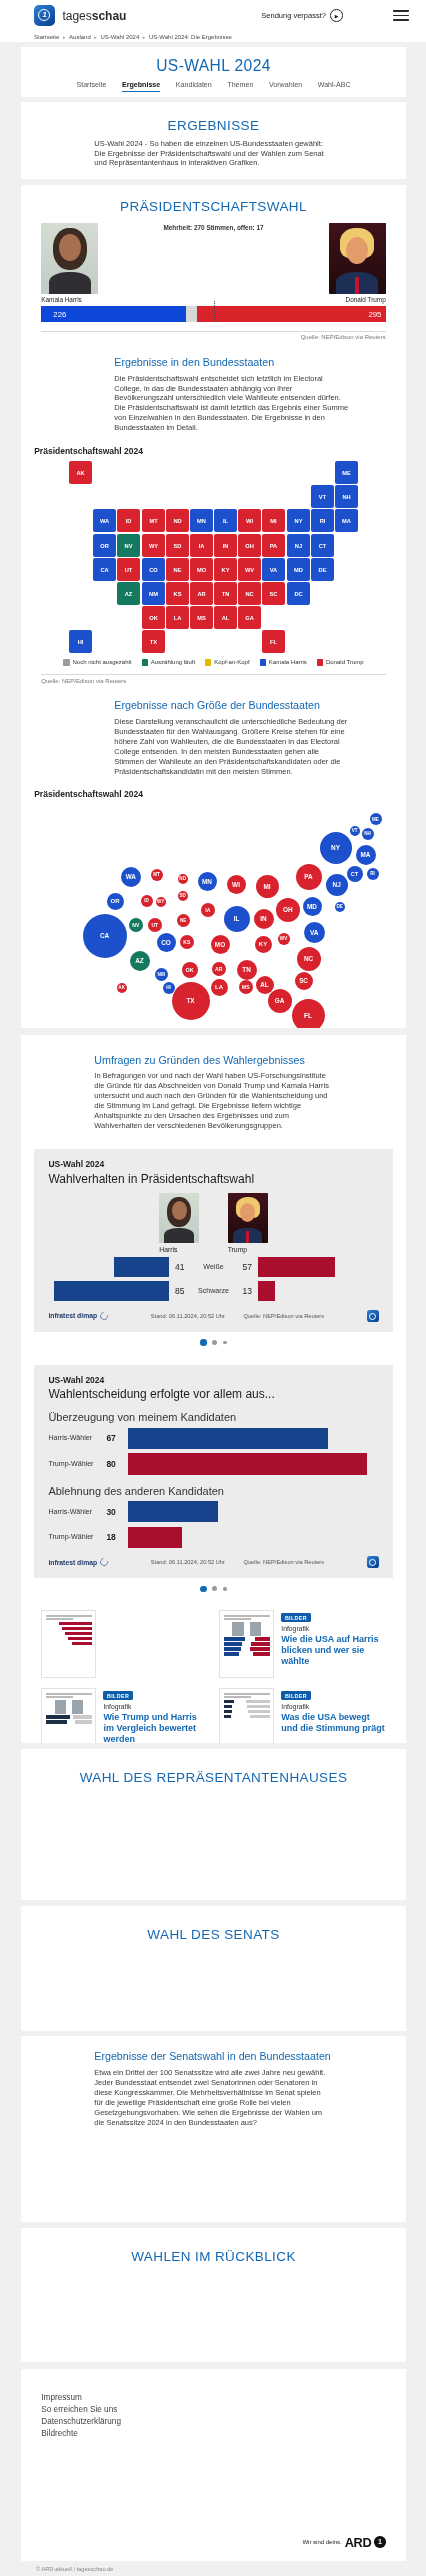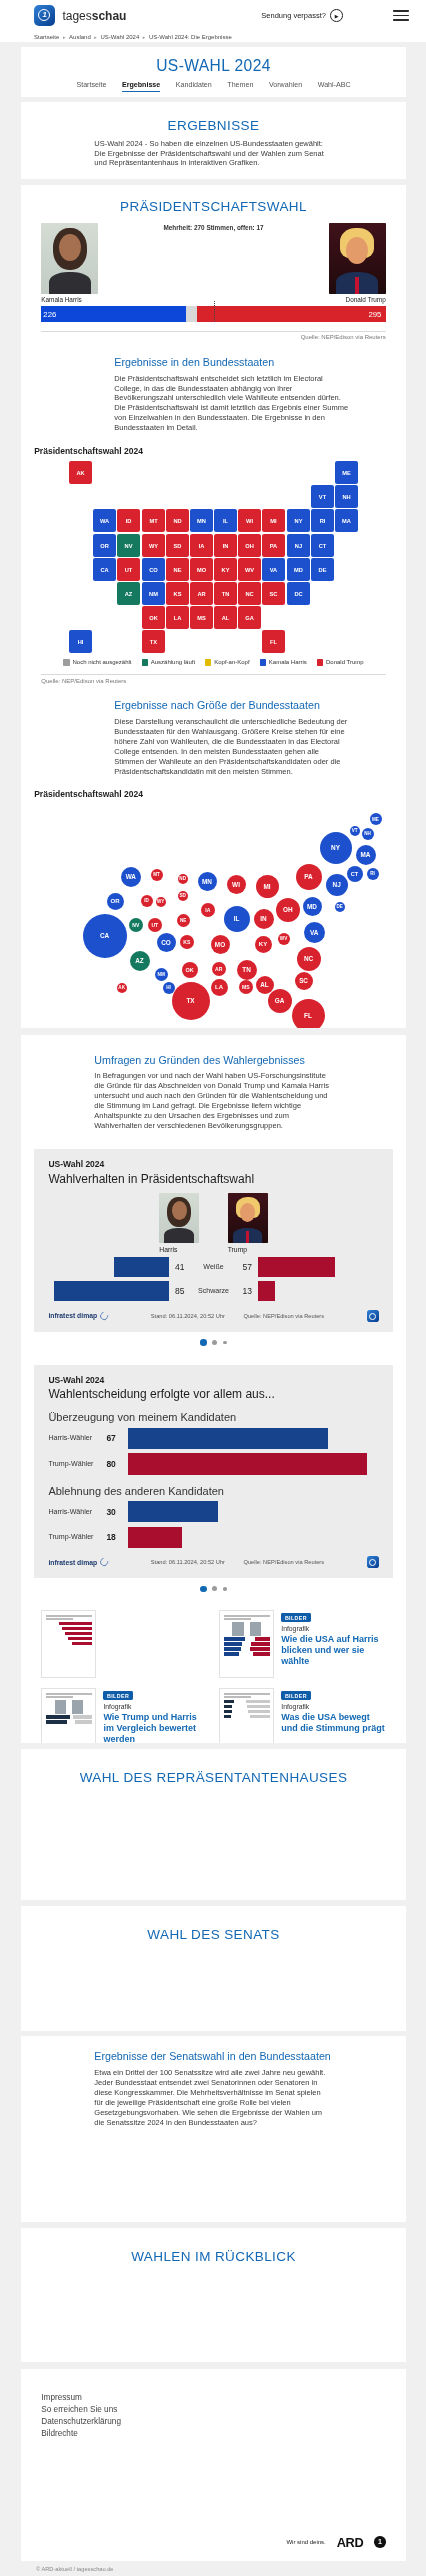--- a/index.html
+++ b/index.html
@@ -107,21 +107,21 @@
   .h188{margin-top:5.7px;height:134px;}
   .h212 .big-head,.h176 .big-head,.h188 .big-head{padding-top:21.3px;}
   .senateres .subhead{padding-top:14.2px;margin-top:0;}
   
   .footer-card{margin-top:7.1px;height:192px;padding:14.2px 20px 0;box-sizing:border-box;}
   .acc-row{display:flex;align-items:center;height:22px;border-top:0.7px solid #ddd;font-size:9px;font-weight:bold;color:#2b2b2b;cursor:pointer;}
   .acc-row:last-of-type{border-bottom:0.7px solid #ddd;}
   .chev{margin-left:auto;width:5.7px;height:5.7px;border-right:1.1px solid #333;border-bottom:1.1px solid #333;transform:rotate(45deg) translateY(-1.4px);}
   .f-links{margin-top:10px;display:flex;flex-direction:column;gap:3px;font-size:8.2px;color:#444;}
   .f-links span{cursor:pointer;}
-  .ard{position:absolute;right:20px;bottom:11.4px;display:flex;align-items:center;gap:11px;}
+  .ard{position:absolute;right:20px;bottom:11.4px;display:flex;align-items:center;gap:3px;}
   .ard .claim{font-size:6px;color:#222;}
   .ard .word{font-size:12.8px;font-weight:900;color:#111;letter-spacing:-0.4px;}
   .ard .circ{width:11.4px;height:11.4px;background:#111;border-radius:50%;color:#fff;font-size:7.1px;font-weight:bold;display:flex;align-items:center;justify-content:center;}
   .bottom-strip{height:15px;font-size:5.7px;color:#888;padding:5px 0 0 36px;box-sizing:border-box;}
 </style>
 </head>
 <body>
 
 <header class="site-header">
   <div class="ts-logo">
@@ -182,21 +182,21 @@
         <div class="p-face" style="background: rgb(228, 155, 106); top: 20%;"></div>
         <div class="p-body" style="background: rgb(29, 47, 85);"></div>
         <div class="p-tie" style="background: rgb(196, 18, 48);"></div>
       </div>
   </div>
   <div class="cand-names">
     <span>Kamala Harris</span>
     <span>Donald Trump</span>
   </div>
   <div class="result-bar" id="result-bar">
-      <div class="seg" style="width: 42.0074%; background: rgb(13, 71, 217); justify-content: flex-start; padding: 0px 2px;">226</div>
+      <div class="seg" style="width: 42.0074%; background: rgb(13, 71, 217); justify-content: flex-start; padding: 0px 12px;">226</div>
       <div class="seg" style="width: 3.15985%; background: rgb(216, 216, 216);"></div>
       <div class="seg" style="width: 54.8327%; background: rgb(216, 35, 42); justify-content: flex-end; padding: 0px 4.3px;">295</div>
       <div class="majority-line" style="left: 50.1859%;"></div>
     </div>
   <div class="hr"></div>
   <div class="source right">Quelle: NEP/Edison via Reuters</div>
 
   <h3 class="subhead">Ergebnisse in den Bundesstaaten</h3>
   <p class="copy">Die Präsidentschaftswahl entscheidet sich letztlich im Electoral College, in das die Bundesstaaten abhängig von ihrer Bevölkerungszahl unterschiedlich viele Wahlleute entsenden dürfen. Die Präsidentschaftswahl ist damit letztlich das Ergebnis einer Summe von Einzelwahlen in den Bundesstaaten. Die Ergebnisse in den Bundesstaaten im Detail.</p>
   <div class="chart-label">Präsidentschaftswahl 2024</div>

